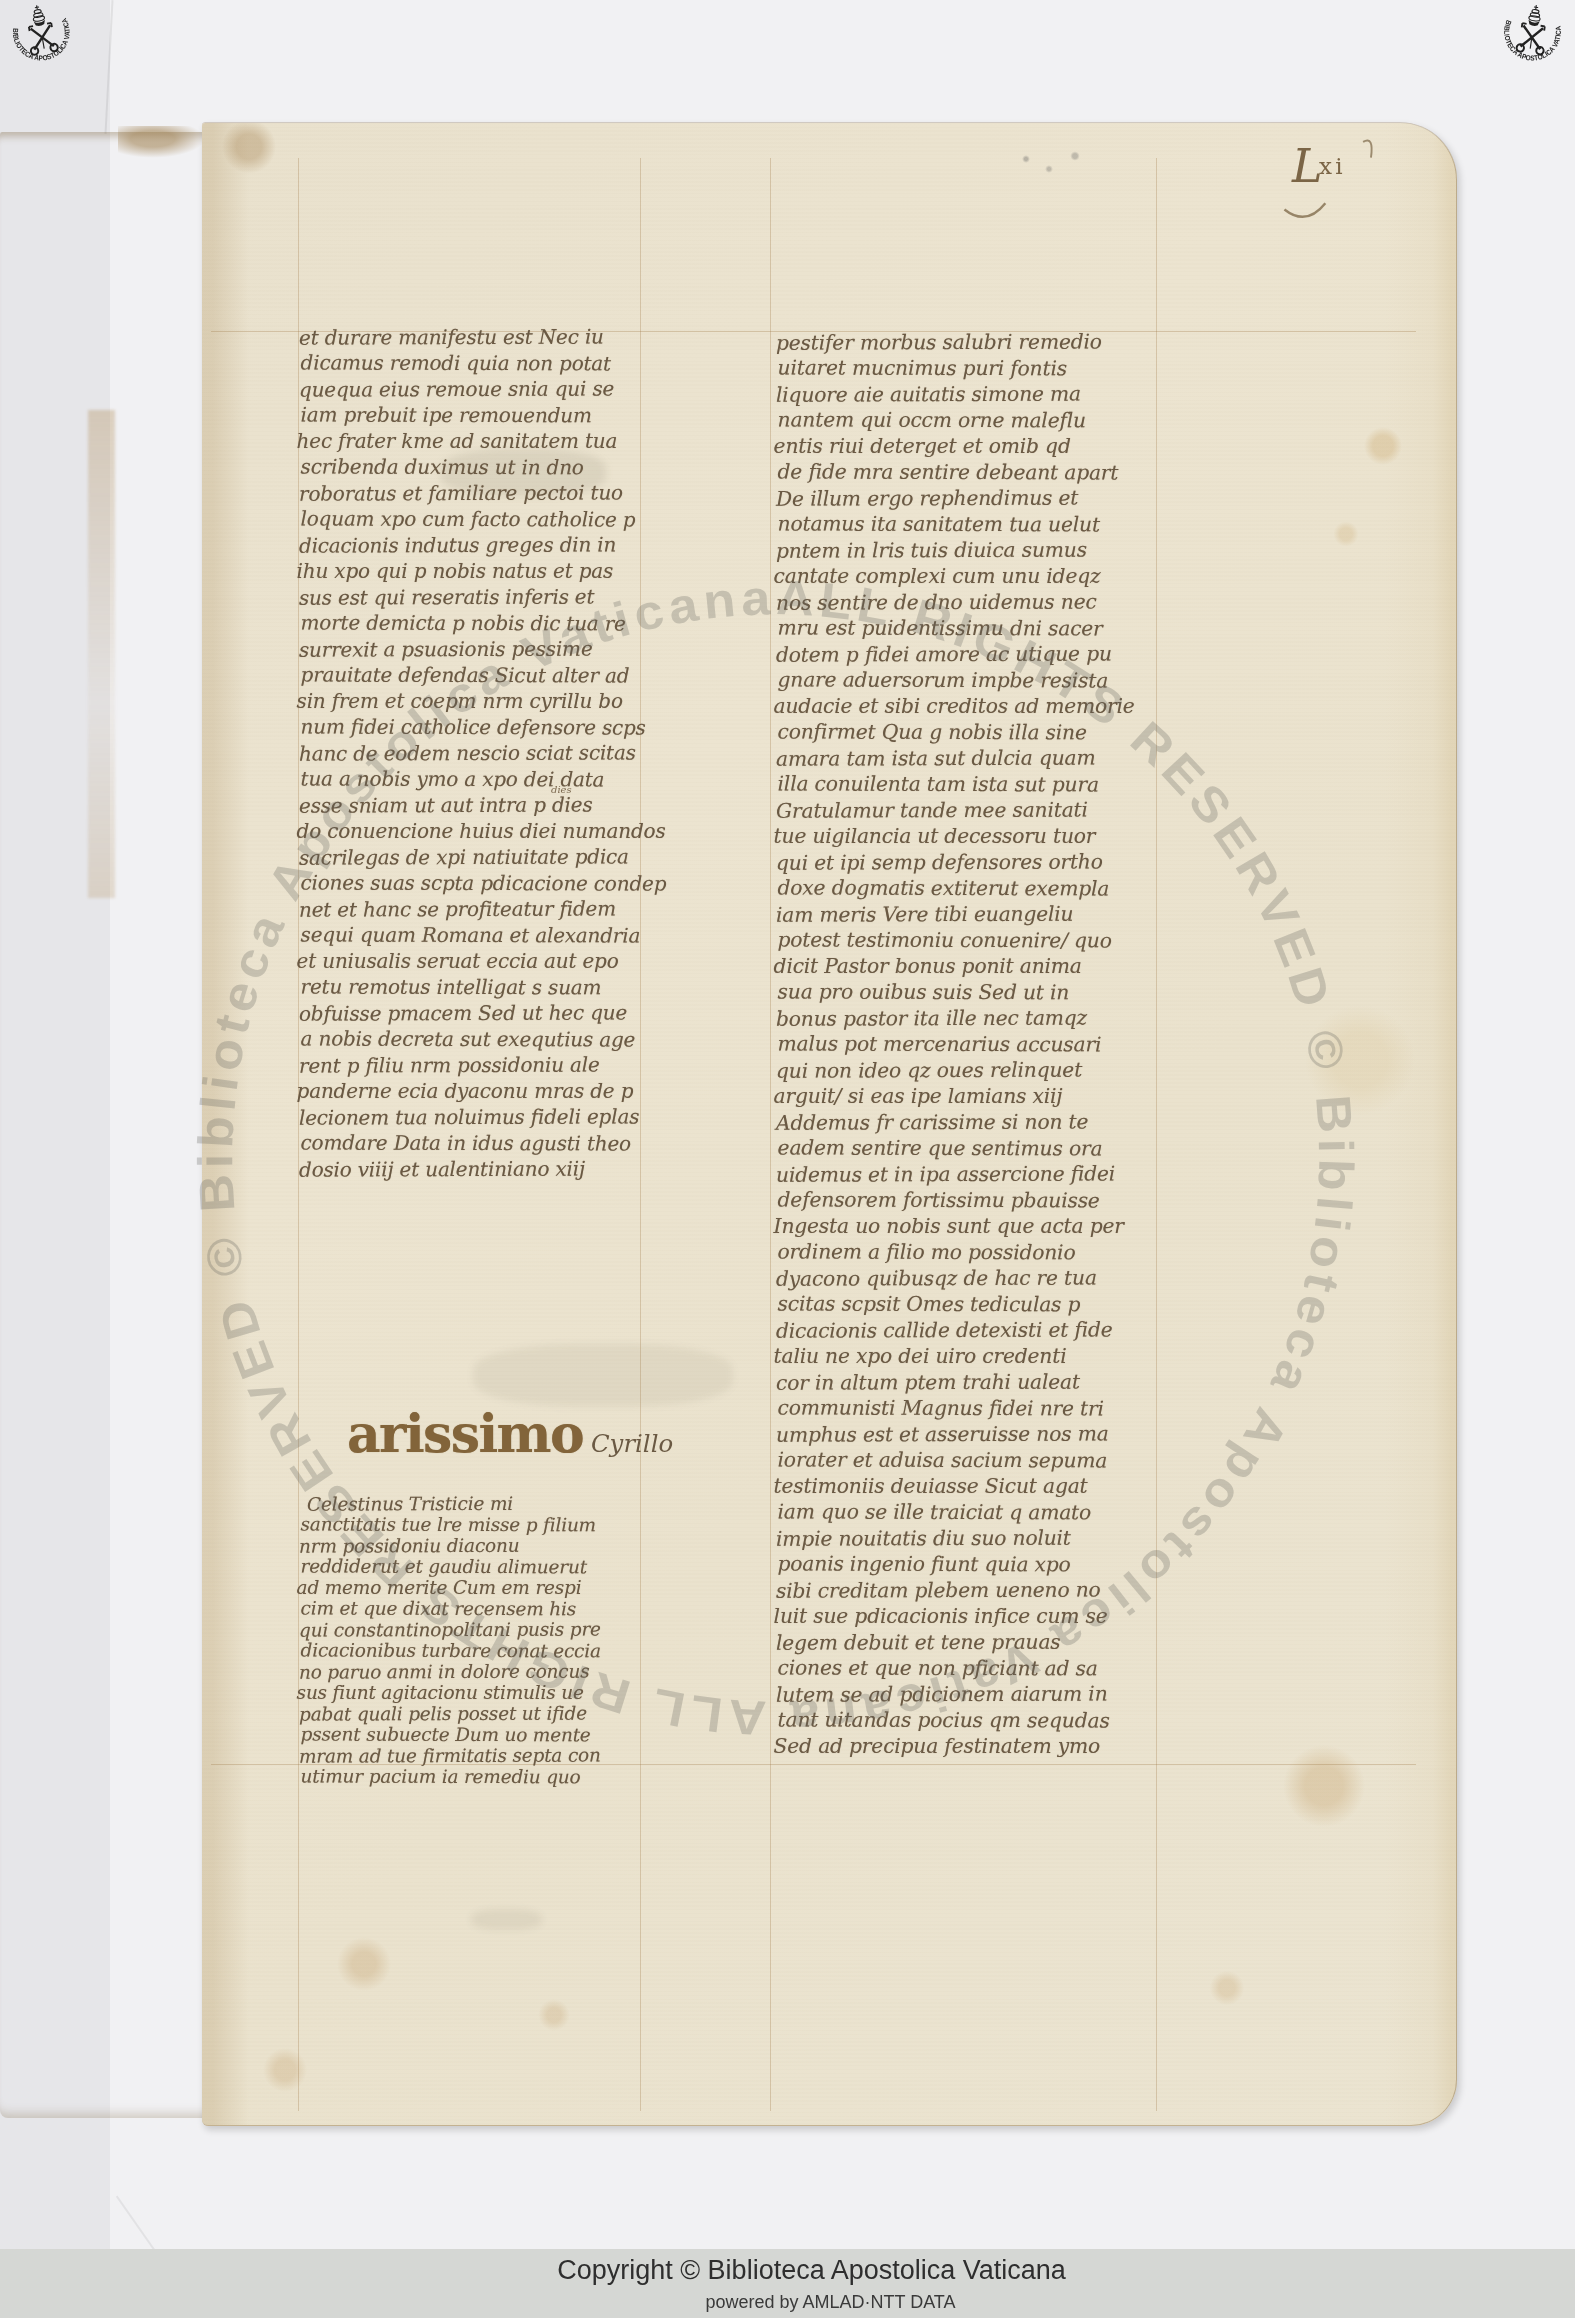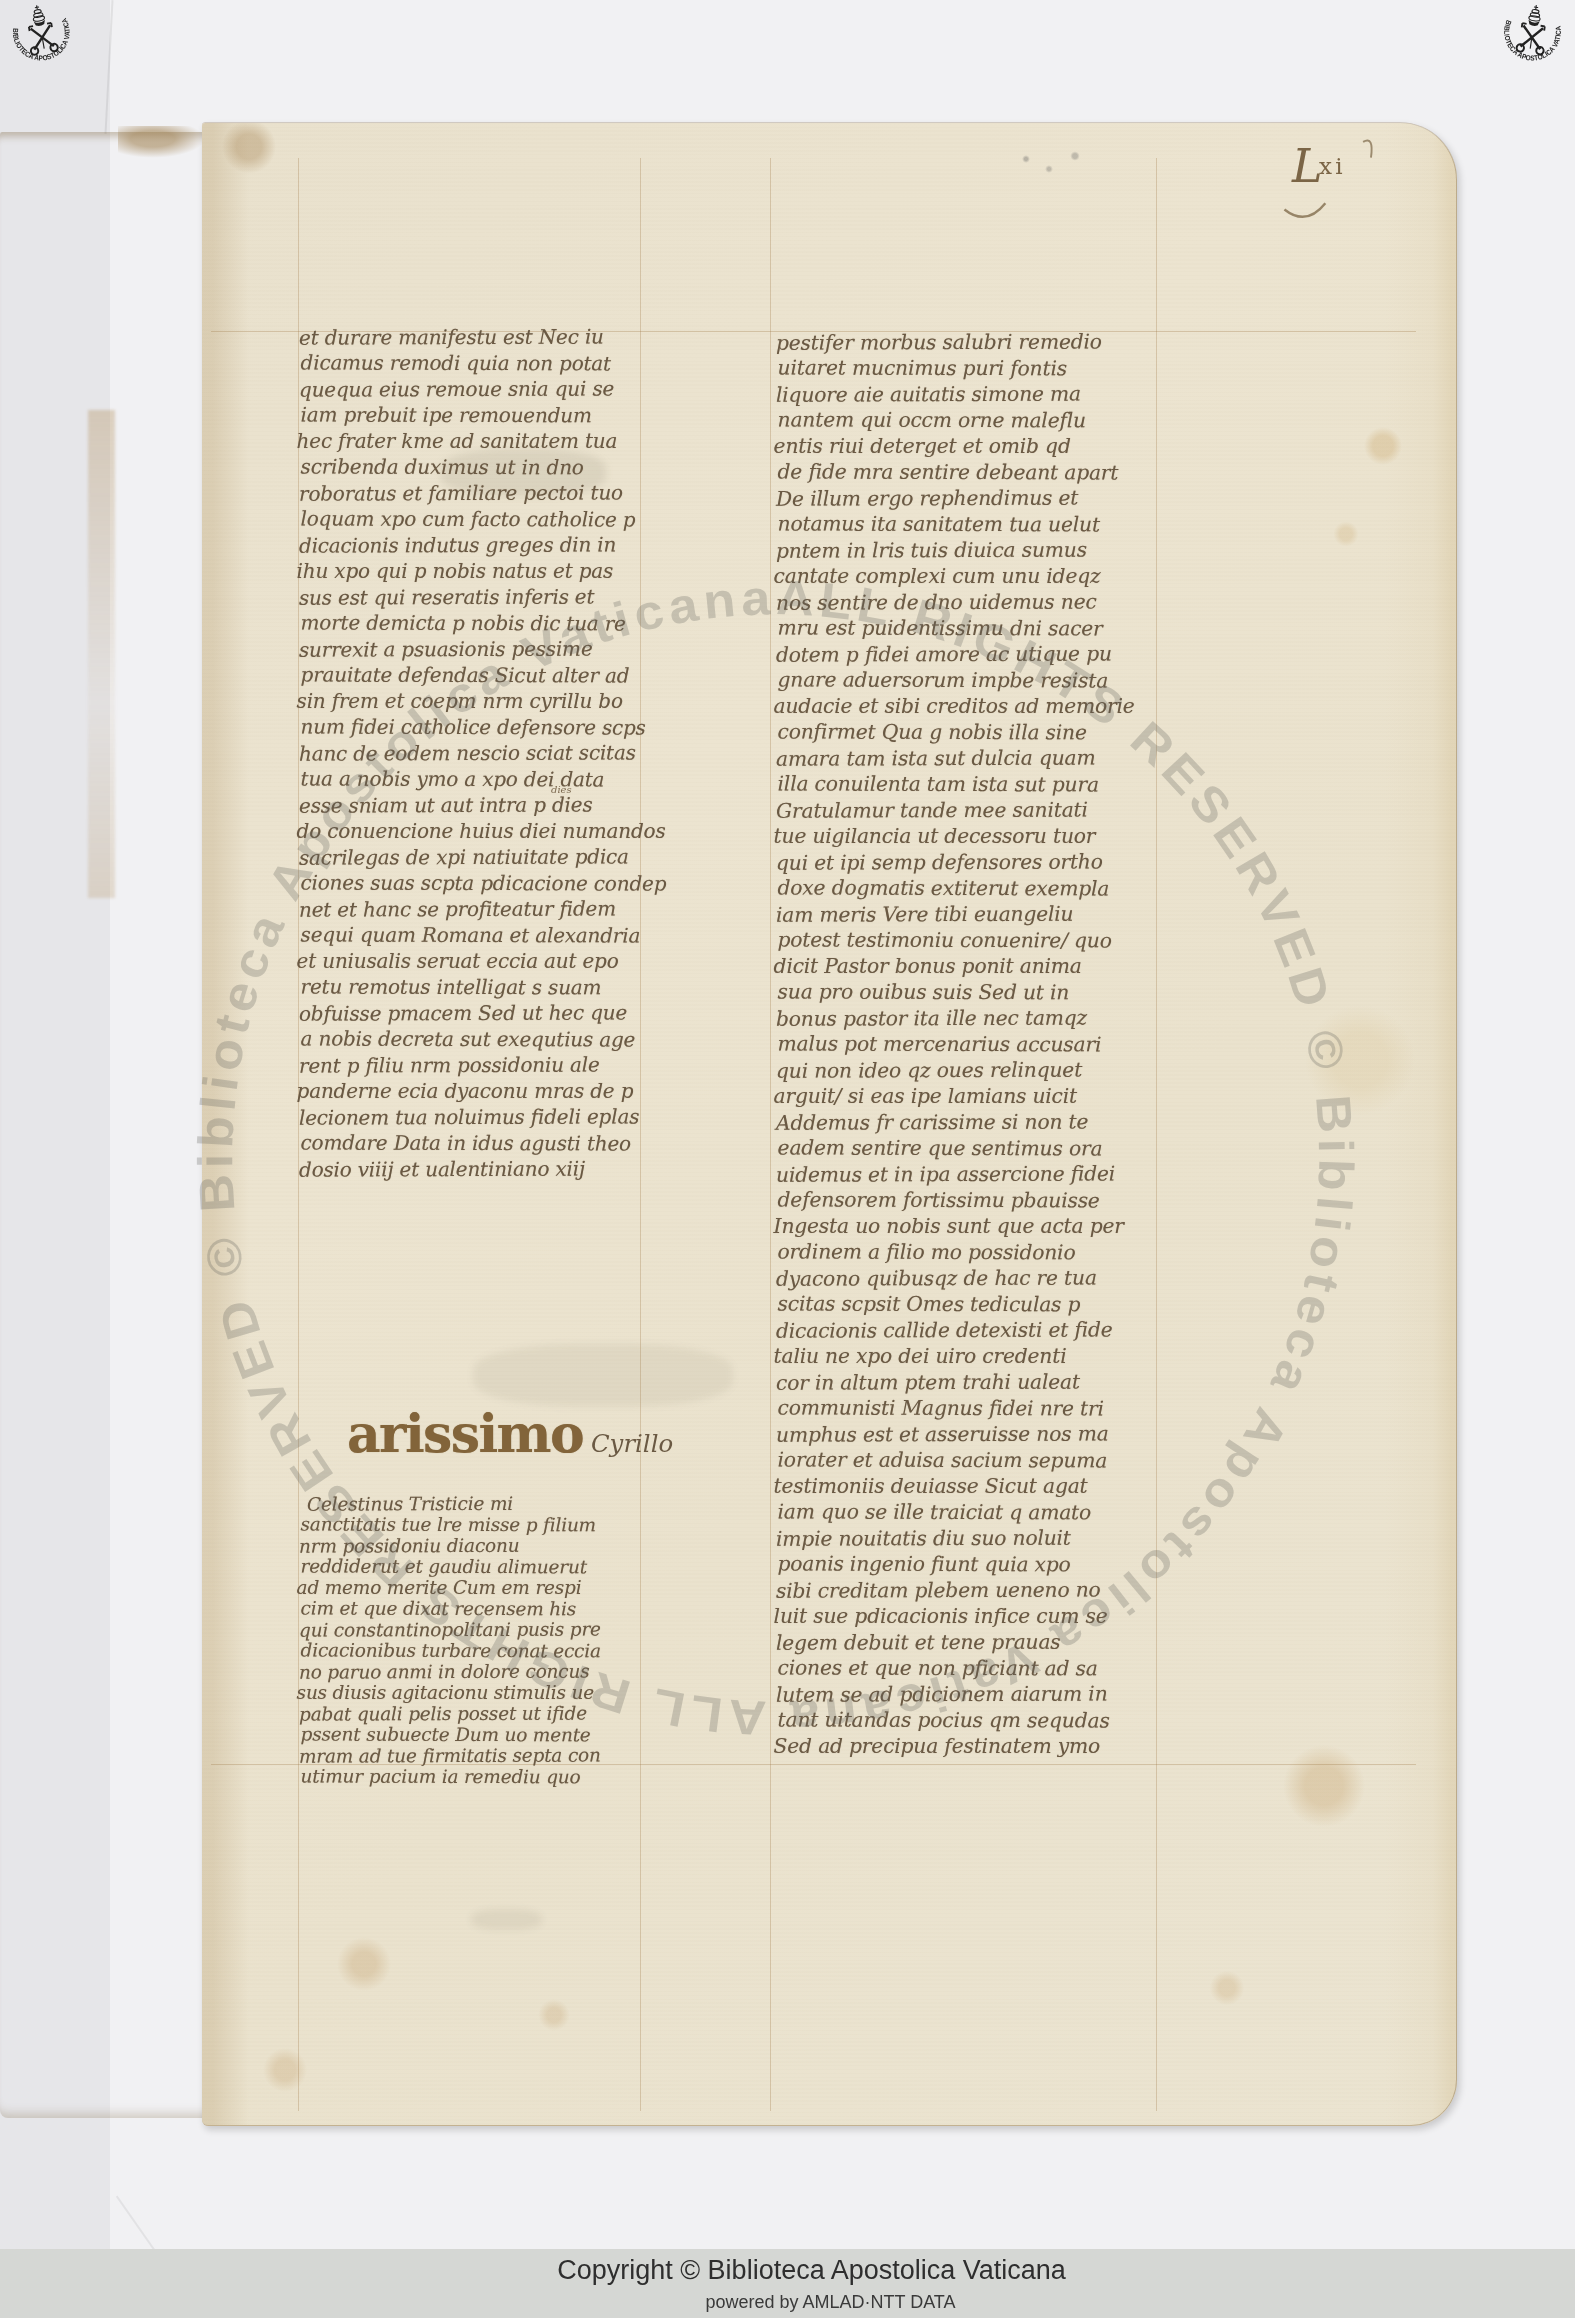--- a/index.html
+++ b/index.html
@@ -181,21 +181,21 @@
   <div class="col" id="left-block2">
       <div class="ln">Celestinus Tristicie mi</div>
       <div class="ln">sanctitatis tue lre misse p filium</div>
       <div class="ln">nrm possidoniu diaconu</div>
       <div class="ln">reddiderut et gaudiu alimuerut</div>
       <div class="ln">ad memo merite Cum em respi</div>
       <div class="ln">cim et que dixat recensem his</div>
       <div class="ln">qui constantinopolitani pusis pre</div>
       <div class="ln">dicacionibus turbare conat eccia</div>
       <div class="ln">no paruo anmi in dolore concus</div>
-      <div class="ln">sus diusis agitacionu stimulis ue</div>
+      <div class="ln">sus fiunt agitacionu stimulis ue</div>
       <div class="ln">pabat quali pelis posset ut ifide</div>
       <div class="ln">pssent subuecte Dum uo mente</div>
       <div class="ln">mram ad tue firmitatis septa con</div>
       <div class="ln">utimur pacium ia remediu quo</div>
     </div>
 
   <div class="col" id="right-col">
       <div class="ln">pestifer morbus salubri remedio</div>
       <div class="ln">uitaret mucnimus puri fontis</div>
       <div class="ln">liquore aie auitatis simone ma</div>
@@ -218,21 +218,21 @@
       <div class="ln">tue uigilancia ut decessoru tuor</div>
       <div class="ln">qui et ipi semp defensores ortho</div>
       <div class="ln">doxe dogmatis extiterut exempla</div>
       <div class="ln">iam meris Vere tibi euangeliu</div>
       <div class="ln">potest testimoniu conuenire/ quo</div>
       <div class="ln">dicit Pastor bonus ponit anima</div>
       <div class="ln">sua pro ouibus suis Sed ut in</div>
       <div class="ln">bonus pastor ita ille nec tamqz</div>
       <div class="ln">malus pot mercenarius accusari</div>
       <div class="ln">qui non ideo qz oues relinquet</div>
-      <div class="ln">arguit/ si eas ipe lamians uicit</div>
+      <div class="ln">arguit/ si eas ipe lamians xiij</div>
       <div class="ln">Addemus fr carissime si non te</div>
       <div class="ln">eadem sentire que sentimus ora</div>
       <div class="ln">uidemus et in ipa assercione fidei</div>
       <div class="ln">defensorem fortissimu pbauisse</div>
       <div class="ln">Ingesta uo nobis sunt que acta per</div>
       <div class="ln">ordinem a filio mo possidonio</div>
       <div class="ln">dyacono quibusqz de hac re tua</div>
       <div class="ln">scitas scpsit Omes tediculas p</div>
       <div class="ln">dicacionis callide detexisti et fide</div>
       <div class="ln">taliu ne xpo dei uiro credenti</div>

